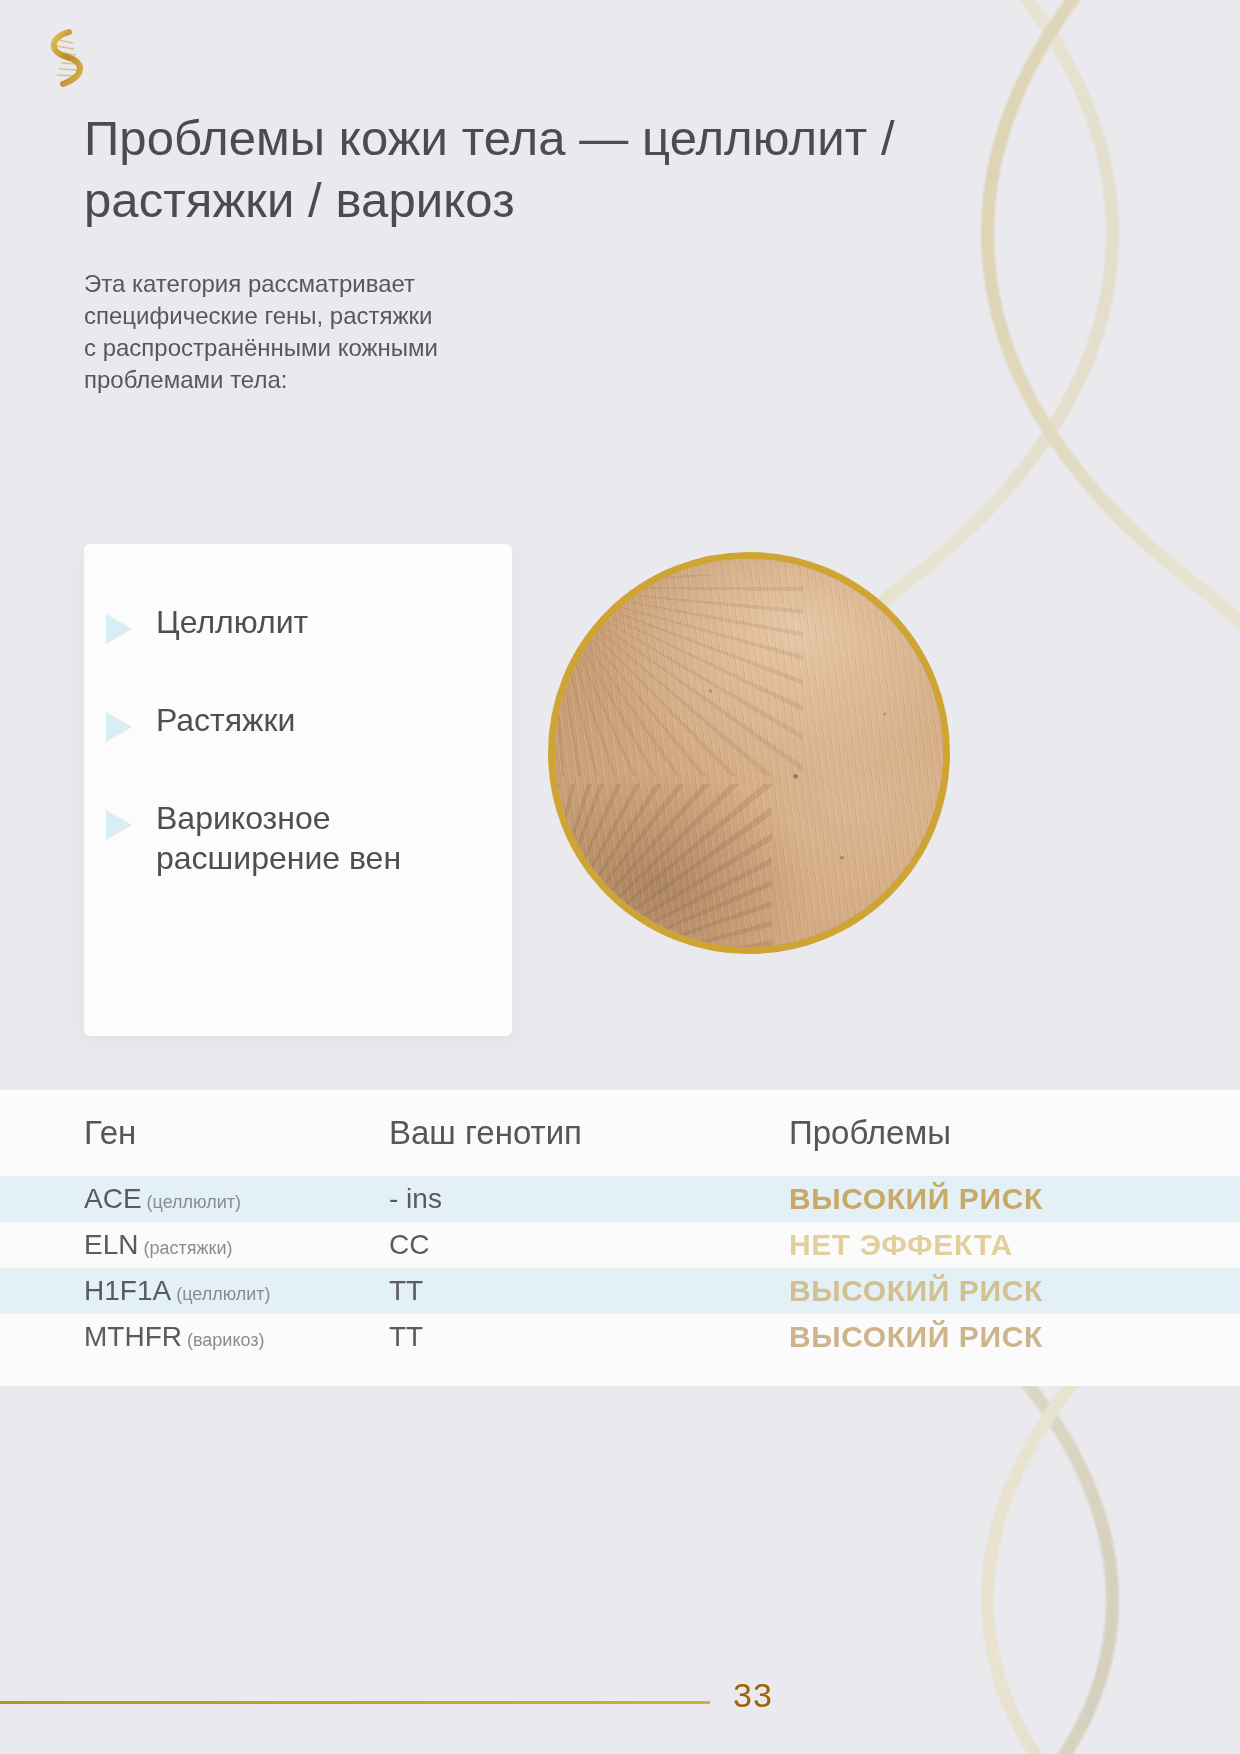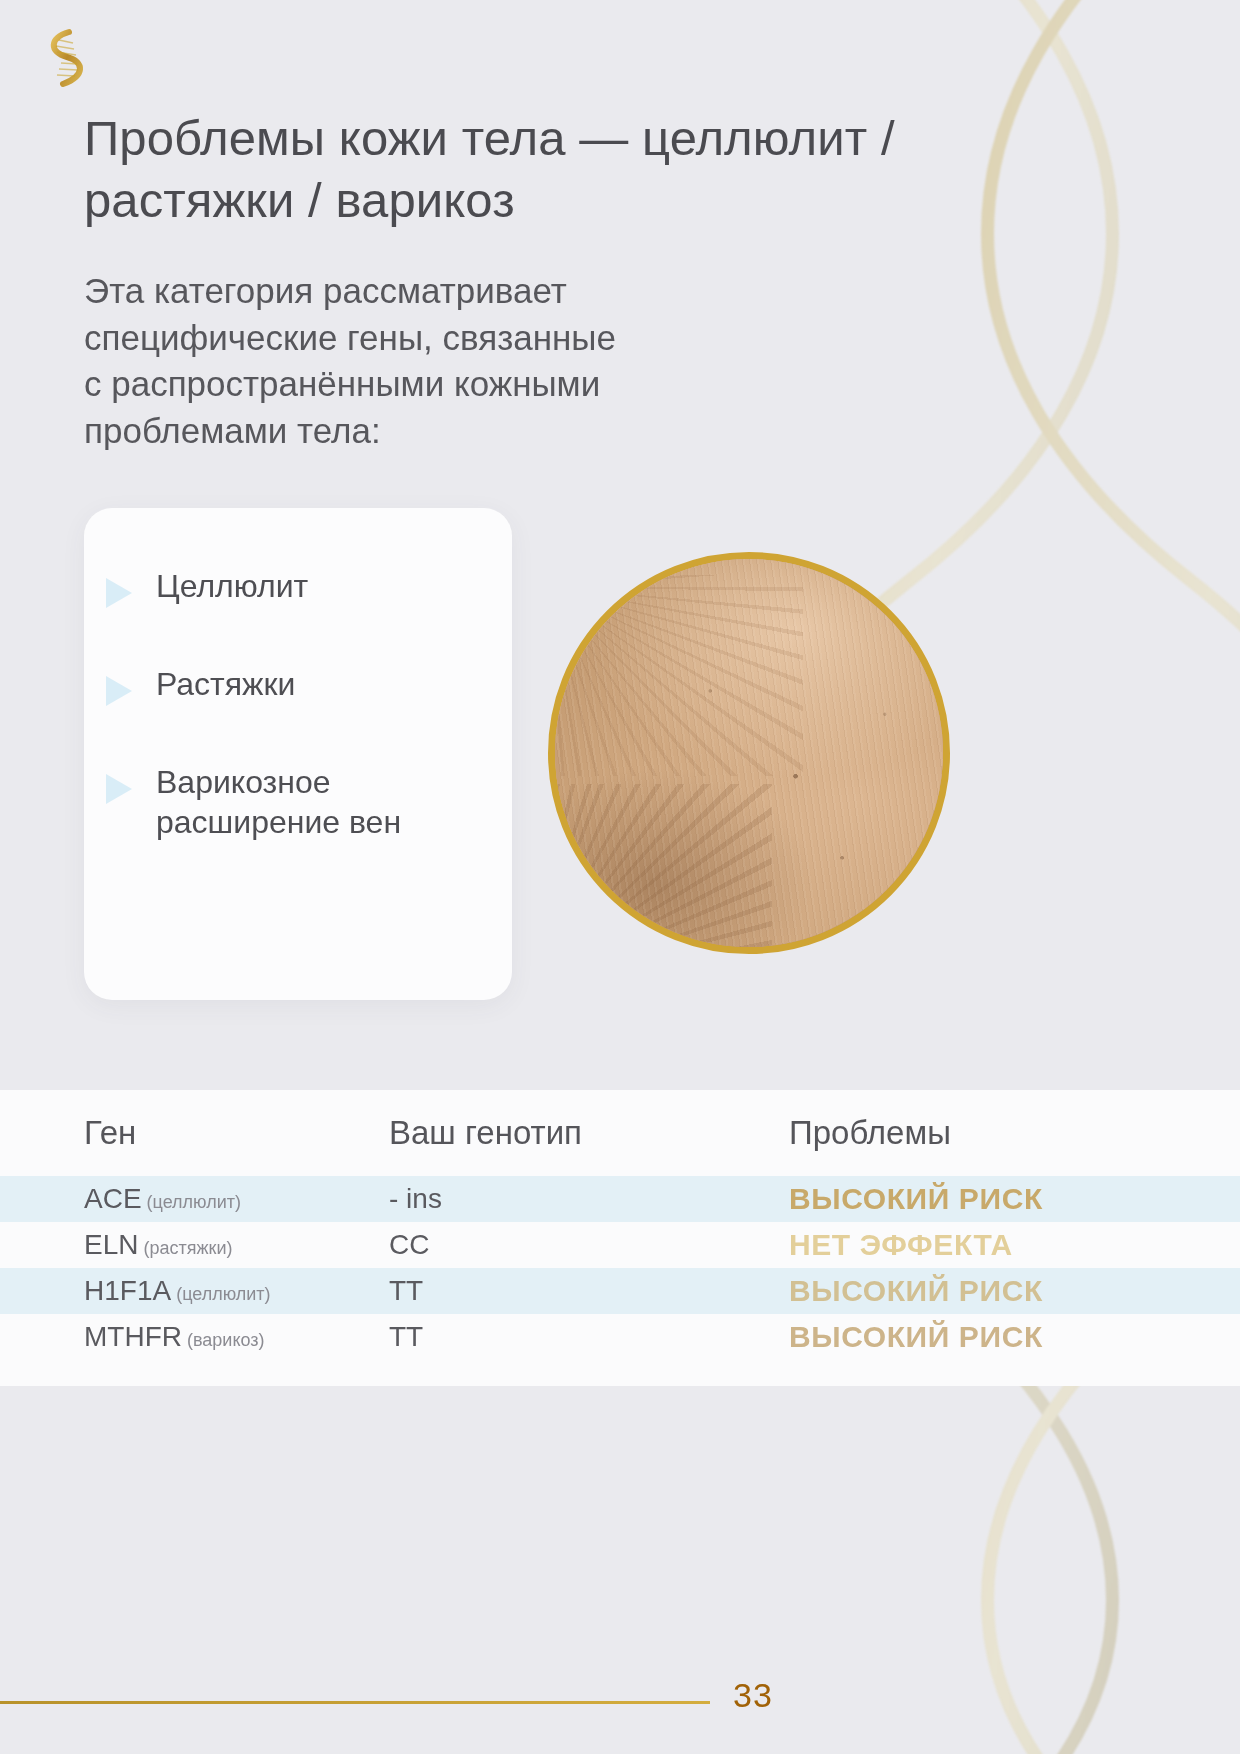--- a/index.html
+++ b/index.html
@@ -44,34 +44,34 @@
     font-size:49px;
     line-height:1.26;
     font-weight:300;
     color:#4b4b50;
     letter-spacing:.1px;
   }
   .lede{
     position:absolute;
     left:84px; top:268px;
     width:760px;
-    font-size:35px;
+    font-size:24px;
     line-height:1.33;
     font-weight:300;
     color:#57575c;
   }
   .lede span{display:block;}
 
   
   .card{
     position:absolute;
-    left:84px; top:508px;
+    left:84px; top:544px;
     width:428px; height:492px;
     background:#fcfcfd;
-    border-radius:28px;
+    border-radius:6px;
     box-shadow:0 6px 26px rgba(60,60,80,.06);
     z-index:3;
   }
   .bullets{
     position:absolute;
     left:22px; top:58px;
     width:400px;
   }
   .bullet{
     display:flex;
@@ -298,21 +298,21 @@
     </svg>
   </div>
 
   <h1 class="title">
     <span>Проблемы кожи тела —</span>
     <span>целлюлит / растяжки / варикоз</span>
   </h1>
 
   <div class="lede">
     <span>Эта категория рассматривает</span>
-    <span>специфические гены, связанные</span>
+    <span>специфические гены, растяжки</span>
     <span>с распространёнными кожными</span>
     <span>проблемами тела:</span>
   </div>
 
   <div class="card">
     <div class="bullets">
       <div class="bullet">
         <span class="tri"></span>
         <span class="bullet-label">Целлюлит</span>
       </div>

